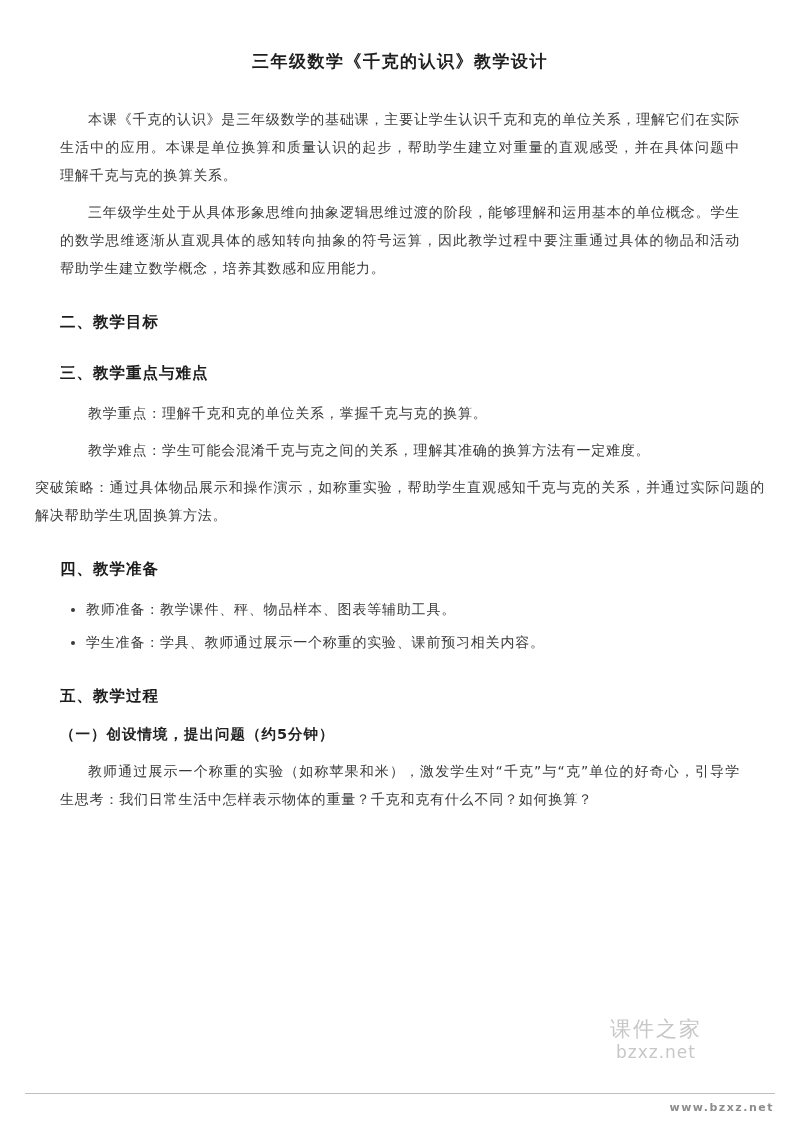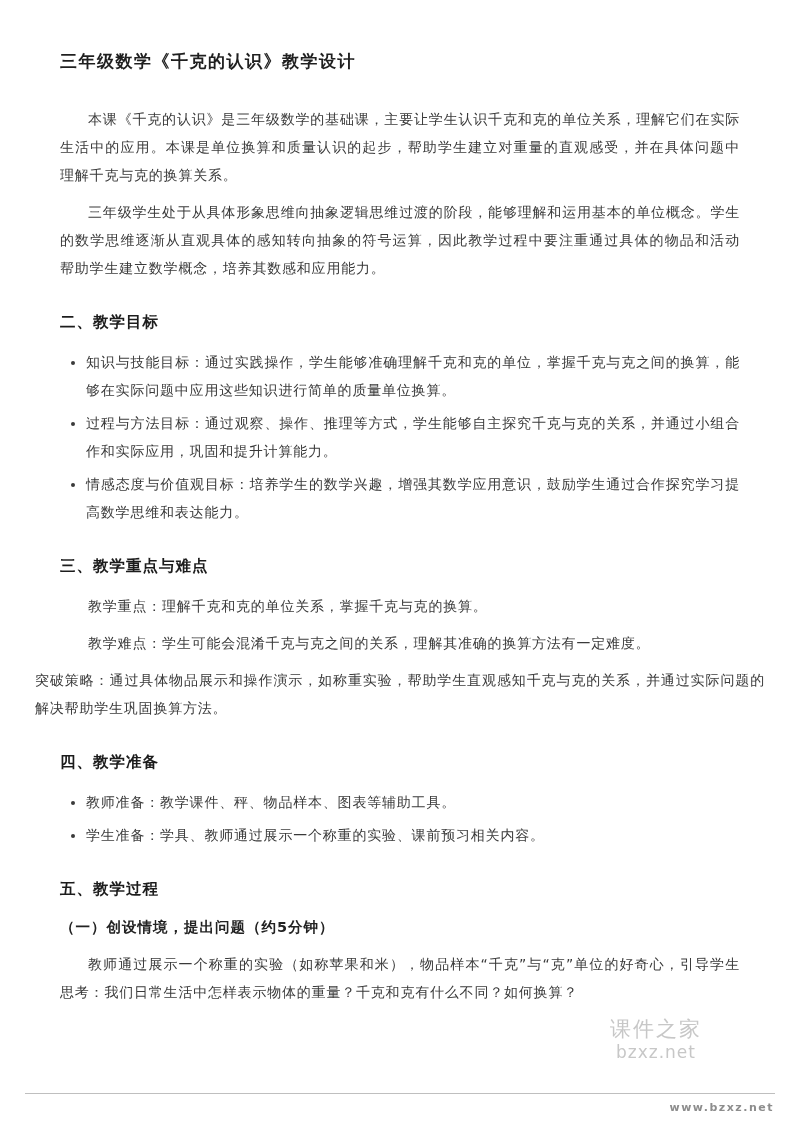--- a/index.html
+++ b/index.html
@@ -11,21 +11,21 @@
     color: #383838;
     position: relative;
     overflow: hidden;
   }
   .page { padding: 50px 60px 0 60px; }
 
   .doc-title {
     font-size: 17px;
     font-weight: bold;
     color: #1f1f1f;
-    text-align: left;
+    text-align: center;
     letter-spacing: 1.5px;
     margin-bottom: 32px;
   }
   h2.sec {
     font-size: 15.5px;
     font-weight: bold;
     color: #1c1c1c;
     letter-spacing: 1px;
     margin-top: 30px;
     margin-bottom: 15px;
@@ -97,40 +97,35 @@
 <body>
 
 <div class="page">
 
   <h1 class="doc-title">三年级数学《千克的认识》教学设计</h1>
 
   <p class="body indent">本课《千克的认识》是三年级数学的基础课，主要让学生认识千克和克的单位关系，理解它们在实际生活中的应用。本课是单位换算和质量认识的起步，帮助学生建立对重量的直观感受，并在具体问题中理解千克与克的换算关系。</p>
   <p class="body indent">三年级学生处于从具体形象思维向抽象逻辑思维过渡的阶段，能够理解和运用基本的单位概念。学生的数学思维逐渐从直观具体的感知转向抽象的符号运算，因此教学过程中要注重通过具体的物品和活动帮助学生建立数学概念，培养其数感和应用能力。</p>
 
   <h2 class="sec">二、教学目标</h2>
-  <ul class="bullets">
-    <li>知识与技能目标：通过实践操作，学生能够准确理解千克和克的单位，掌握千克与克之间的换算，能够在实际问题中应用这些知识进行简单的质量单位换算。</li>
-    <li>过程与方法目标：通过观察、操作、推理等方式，学生能够自主探究千克与克的关系，并通过小组合作和实际应用，巩固和提升计算能力。</li>
-    <li>情感态度与价值观目标：培养学生的数学兴趣，增强其数学应用意识，鼓励学生通过合作探究学习提高数学思维和表达能力。</li>
-  </ul>
 
   <h2 class="sec">三、教学重点与难点</h2>
   <p class="body indent">教学重点：理解千克和克的单位关系，掌握千克与克的换算。</p>
   <p class="body indent">教学难点：学生可能会混淆千克与克之间的关系，理解其准确的换算方法有一定难度。</p>
   <p class="body outdent">突破策略：通过具体物品展示和操作演示，如称重实验，帮助学生直观感知千克与克的关系，并通过实际问题的解决帮助学生巩固换算方法。</p>
 
   <h2 class="sec">四、教学准备</h2>
   <ul class="bullets">
     <li>教师准备：教学课件、秤、物品样本、图表等辅助工具。</li>
     <li>学生准备：学具、教师通过展示一个称重的实验、课前预习相关内容。</li>
   </ul>
 
   <h2 class="sec">五、教学过程</h2>
   <h3 class="sub">（一）创设情境，提出问题（约5分钟）</h3>
-  <p class="body indent">教师通过展示一个称重的实验（如称苹果和米），物品样本“千克”与“克”单位的好奇心，引导学生思考：我们日常生活中怎样表示物体的重量？千克和克有什么不同？如何换算？</p>
+  <p class="body indent">教师通过展示一个称重的实验（如称苹果和米），激发学生对“千克”与“克”单位的好奇心，引导学生思考：我们日常生活中怎样表示物体的重量？千克和克有什么不同？如何换算？</p>
 
 </div>
 
 <div class="watermark">
   <div class="wm1">课件之家</div>
   <div class="wm2">bzxz.net</div>
 </div>
 
 <div class="footer-line"></div>
 <div class="footer-url">www.bzxz.net</div>

